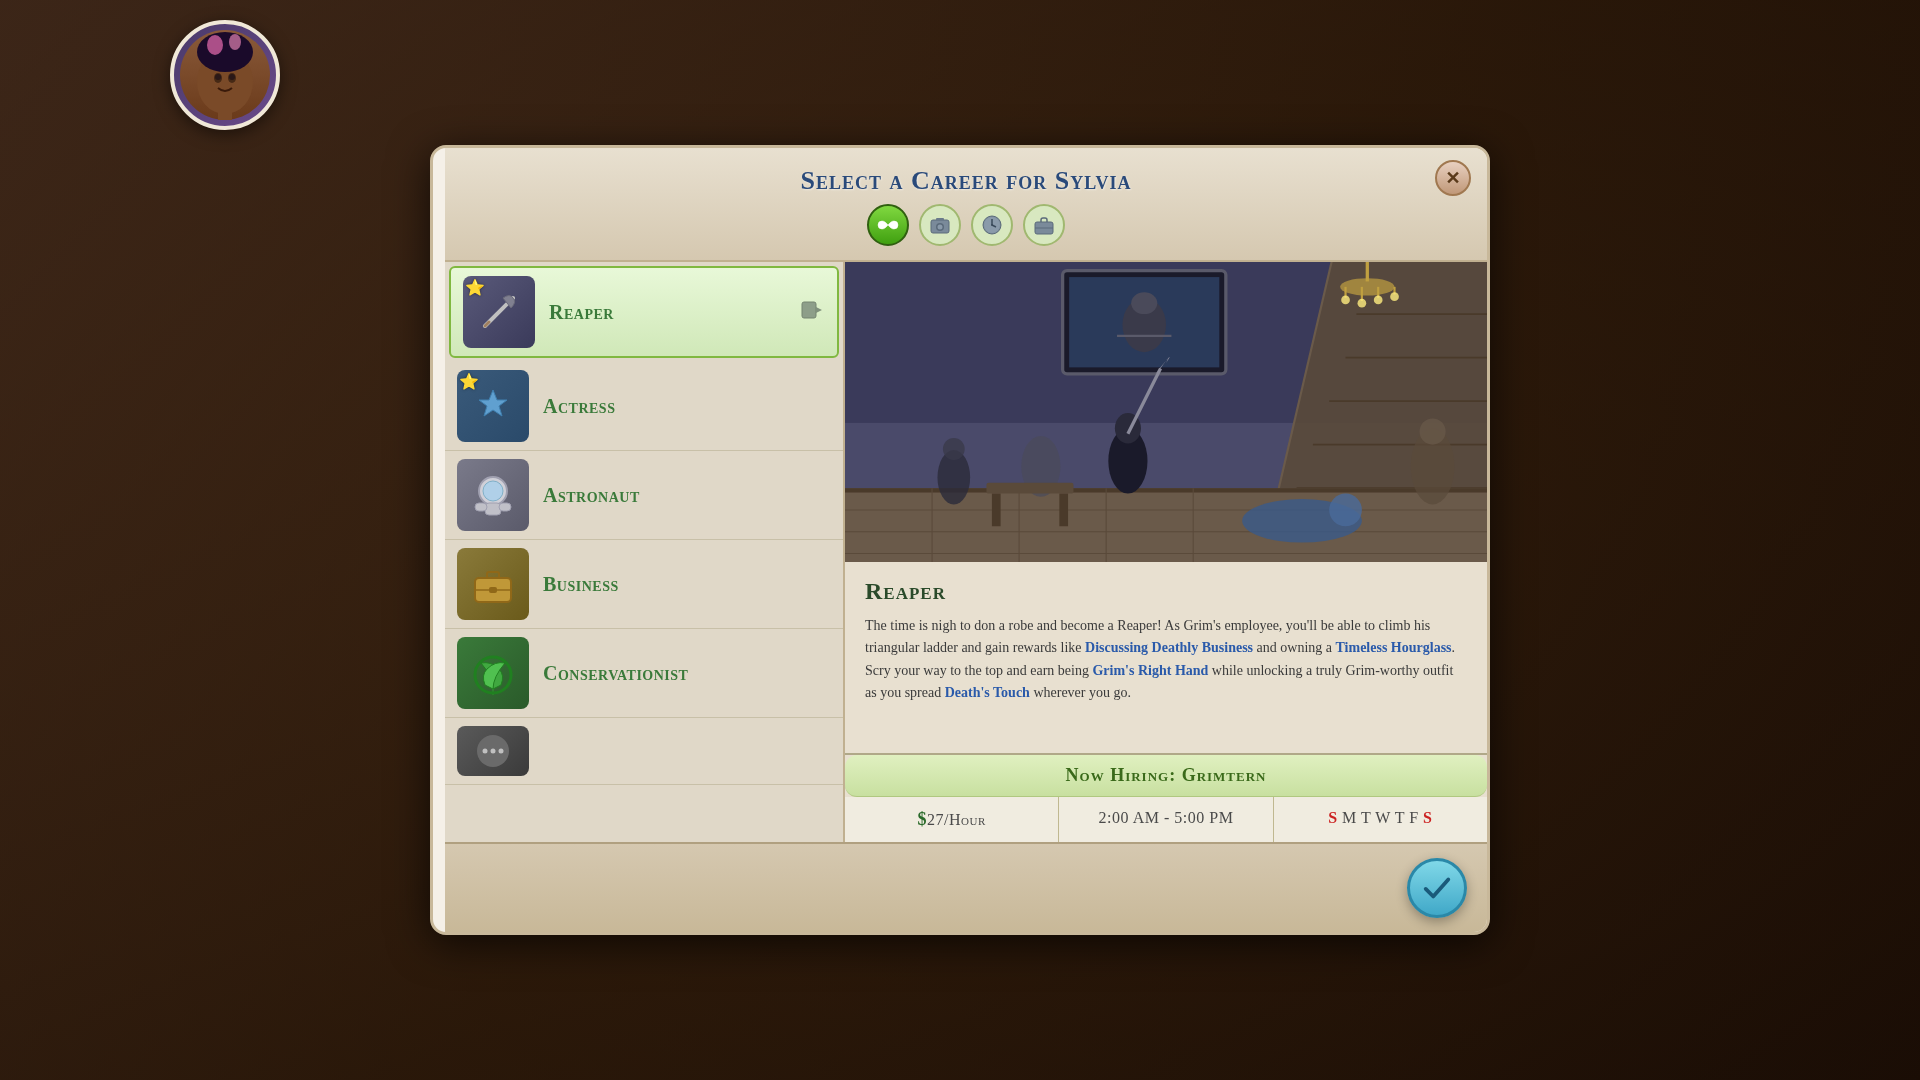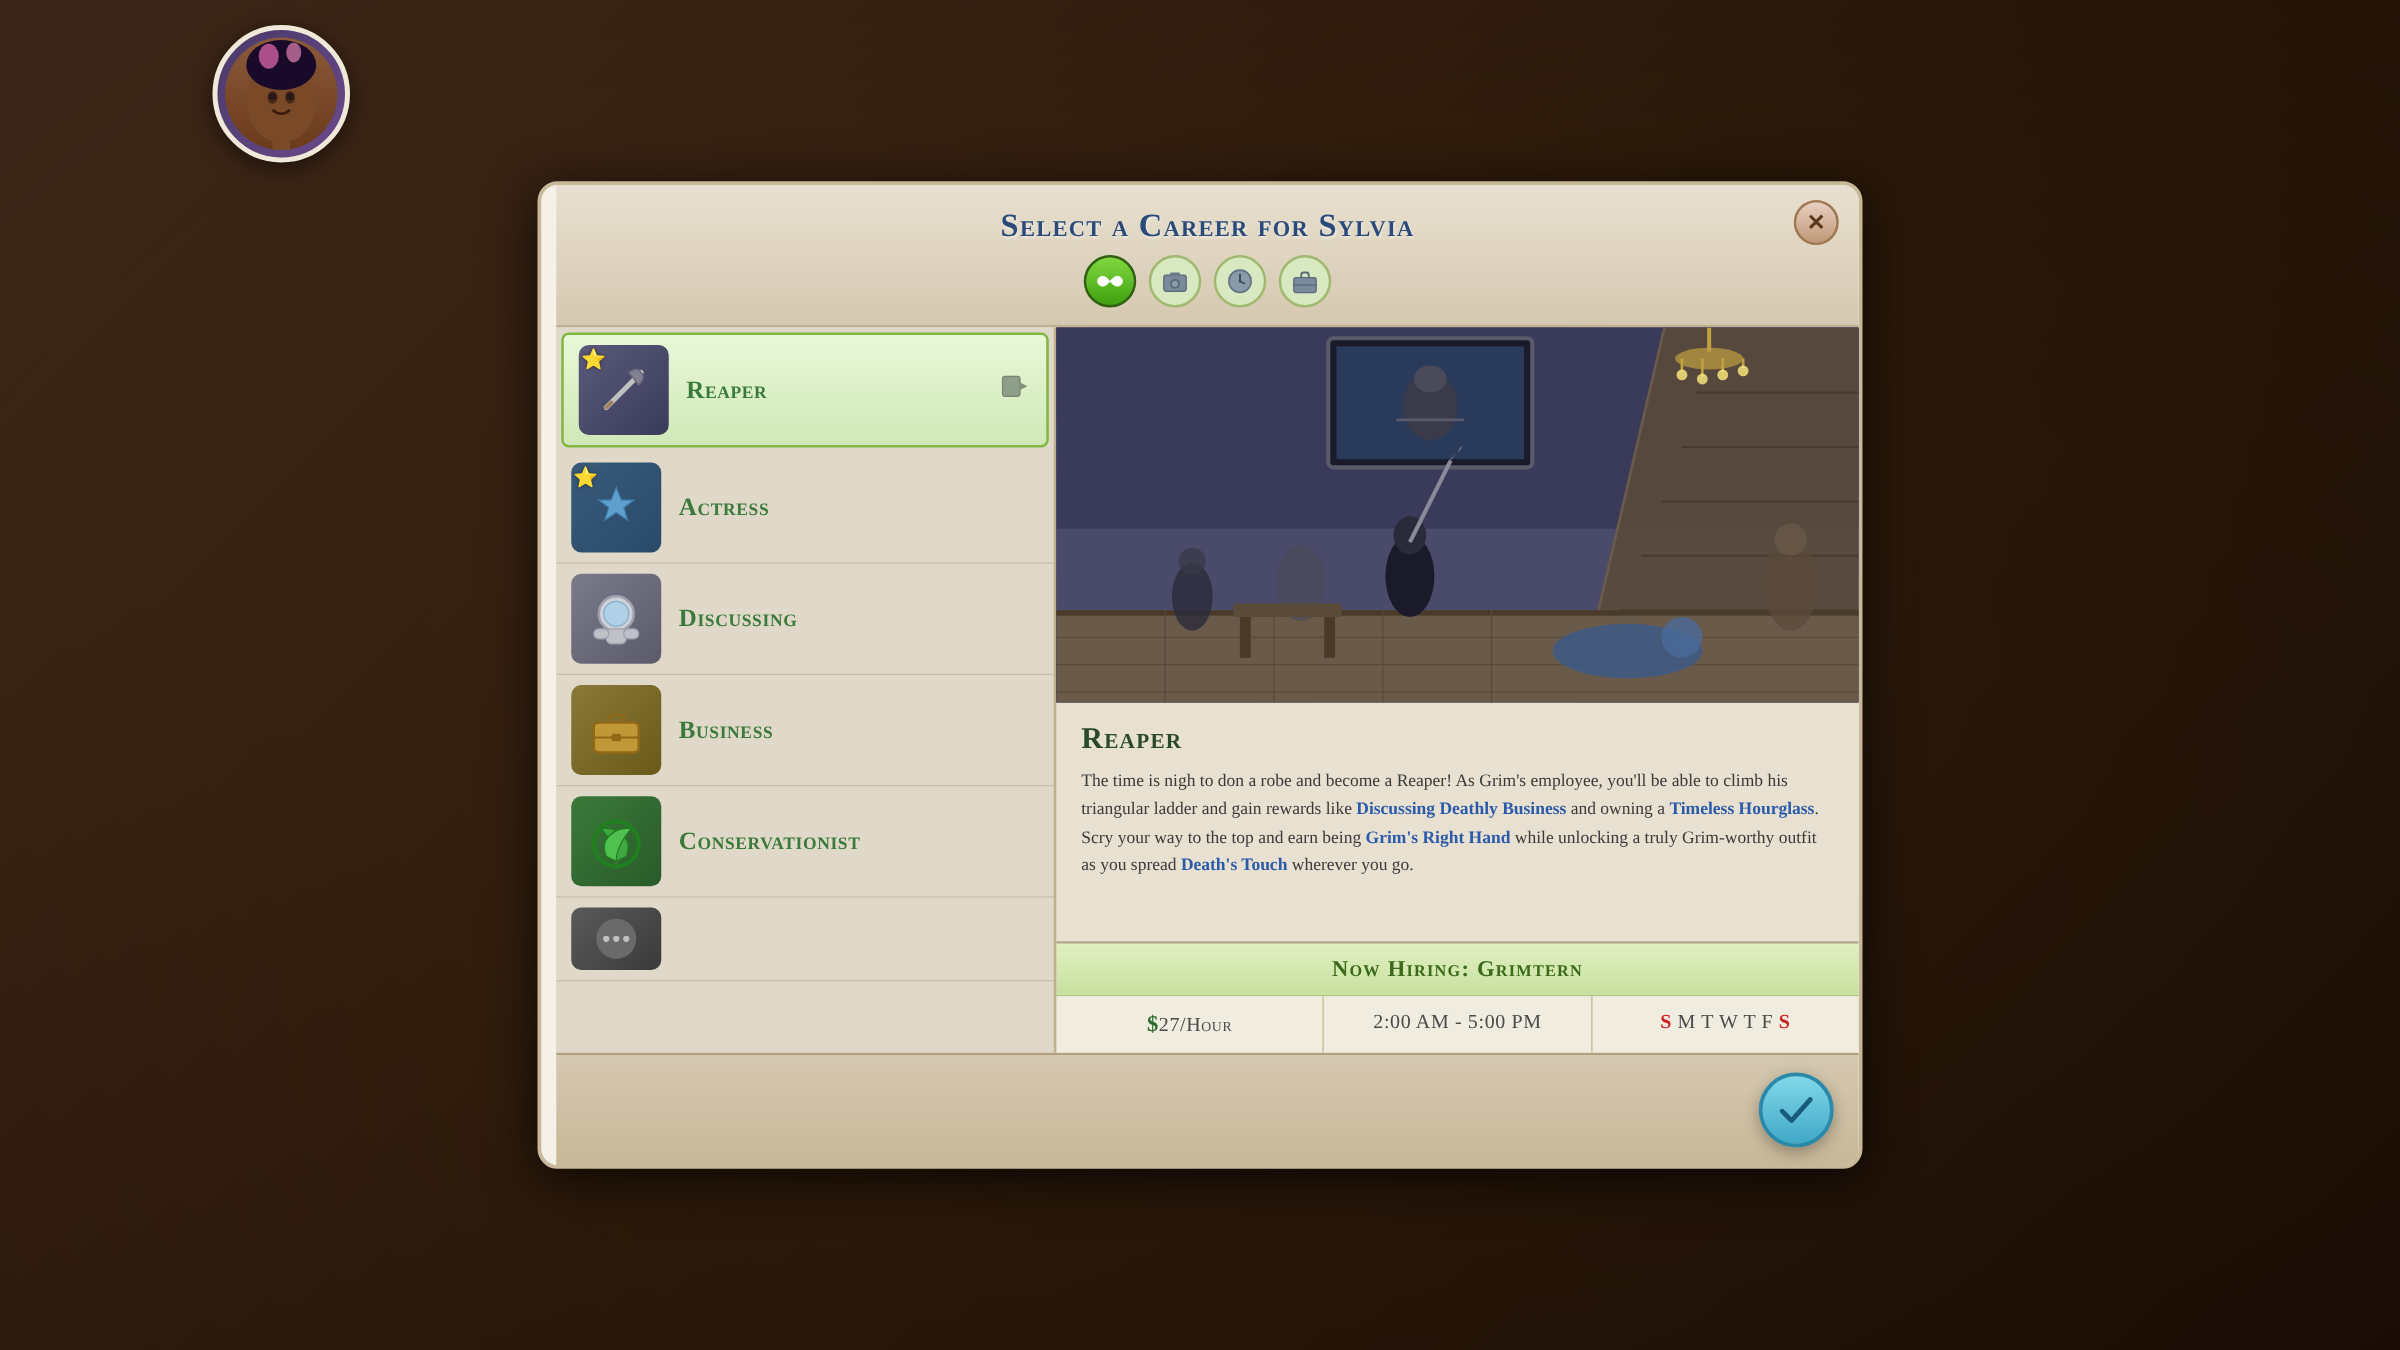--- a/index.html
+++ b/index.html
@@ -264,20 +264,21 @@
     .hiring-banner {
       background: linear-gradient(180deg, #e0f0c0 0%, #c8e0a0 100%);
       text-align: center;
       padding: 10px;
       font-size: 18px;
       color: #3a6a1a;
       font-weight: bold;
       font-variant: small-caps;
       letter-spacing: 1px;
       border-bottom: 1px solid #b0c880;
+      border-radius: 12px;
     }
 
     .hiring-stats {
       display: flex;
       background: #f0ece0;
     }
 
     .hiring-stat {
       flex: 1;
       text-align: center;
@@ -479,21 +480,21 @@
 
             <circle cx="24" cy="20" r="14" fill="#d0d0d8" stroke="#a0a0b0" stroke-width="2"></circle>
             <circle cx="24" cy="20" r="10" fill="#b0d0e8" stroke="#80b0c8" stroke-width="1"></circle>
 
             <rect x="16" y="32" width="16" height="12" rx="4" fill="#c0c0c8" stroke="#a0a0b0" stroke-width="1"></rect>
 
             <rect x="6" y="32" width="12" height="8" rx="4" fill="#c0c0c8" stroke="#a0a0b0" stroke-width="1"></rect>
             <rect x="30" y="32" width="12" height="8" rx="4" fill="#c0c0c8" stroke="#a0a0b0" stroke-width="1"></rect>
           </svg>
         </div>
-        <span class="career-name">Discussing</span>
+        <span class="career-name">Astronaut</span>
       </div>
 
 
       <div class="career-item">
         <div class="career-icon-wrap career-icon-bg-business">
           <svg width="48" height="48" viewBox="0 0 48 48">
 
             <rect x="6" y="18" width="36" height="24" rx="4" fill="#c09838" stroke="#906818" stroke-width="2"></rect>
             <path d="M18 18V14a2 2 0 0 1 2-2h8a2 2 0 0 1 2 2v4" fill="none" stroke="#906818" stroke-width="2"></path>
             <line x1="6" y1="30" x2="42" y2="30" stroke="#906818" stroke-width="1.5"></line>

